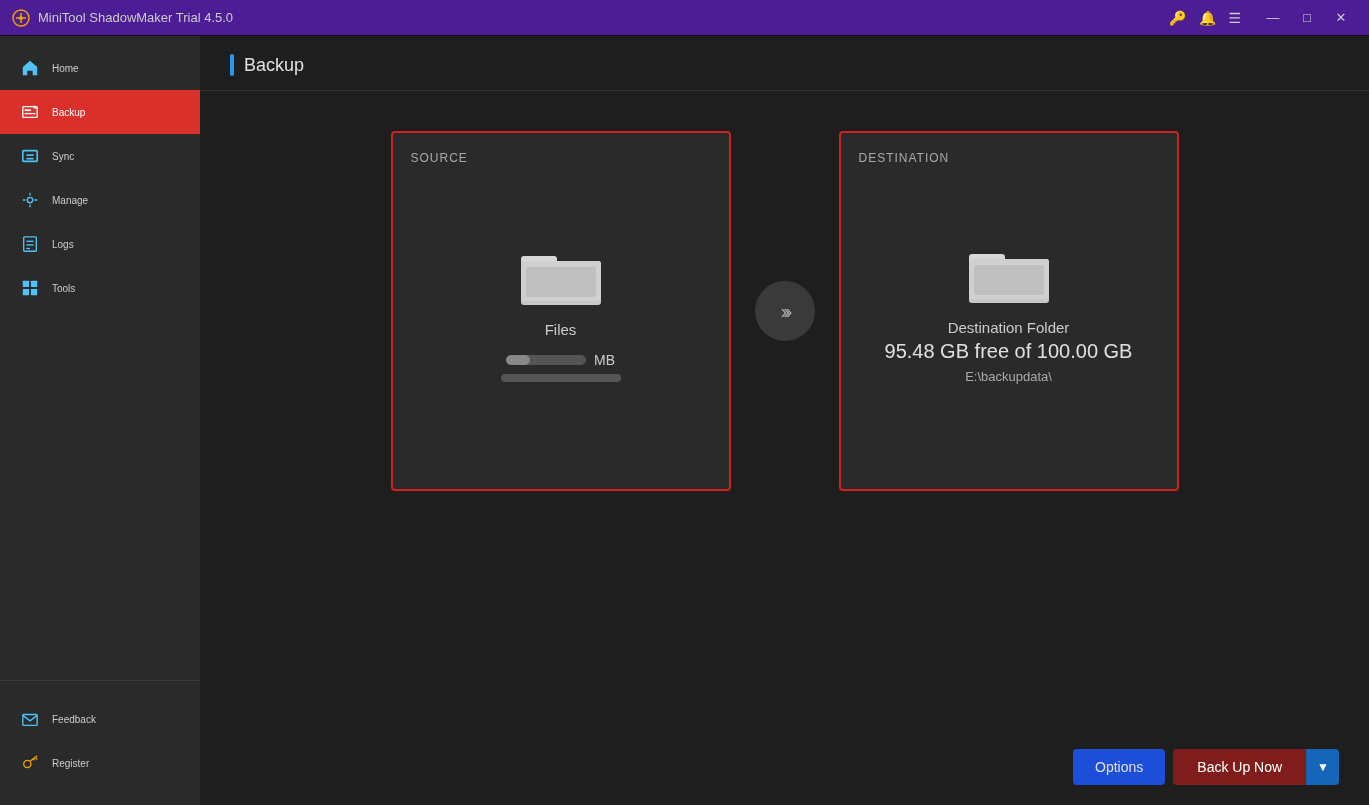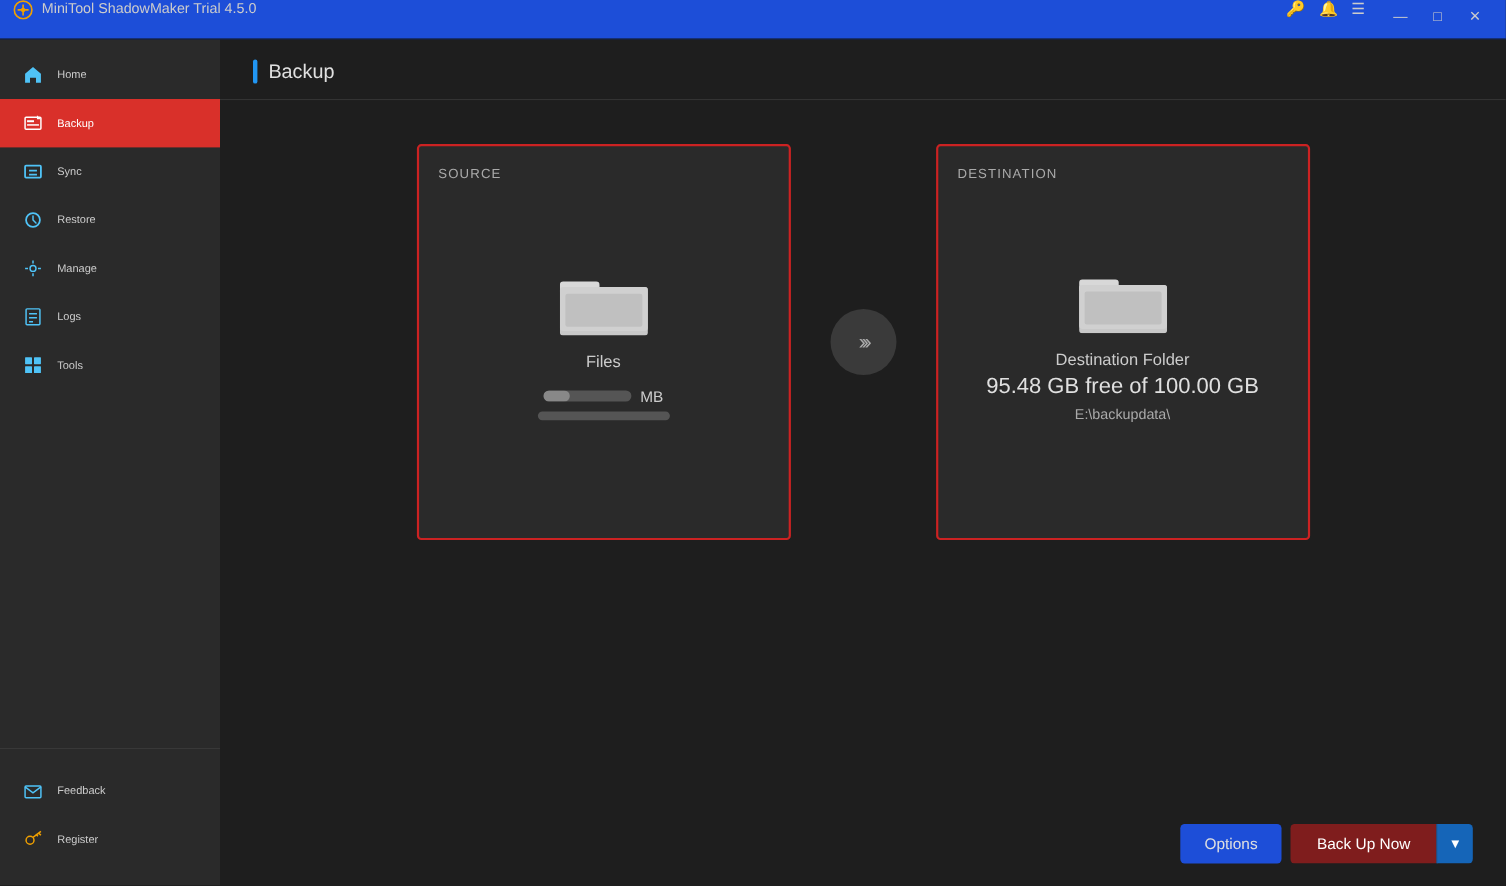--- a/index.html
+++ b/index.html
@@ -10,23 +10,23 @@
       font-family: 'Segoe UI', Arial, sans-serif;
       color: #e0e0e0;
       overflow: hidden;
       display: flex;
       flex-direction: column;
     }
 
     
     .title-bar {
       height: 36px;
-      background: #1d4ed8;
-      display: flex;
-      align-items: flex-start;
+      background: #4c1d95;
+      display: flex;
+      align-items: center;
       padding: 0 12px;
       flex-shrink: 0;
       border-bottom: 1px solid #111;
     }
     .title-bar-icon {
       width: 18px;
       height: 18px;
       margin-right: 8px;
       display: flex;
       align-items: center;
@@ -143,21 +143,21 @@
       display: flex;
       flex-direction: column;
       padding: 30px 30px 0 30px;
       position: relative;
     }
 
     
     .backup-cards {
       display: flex;
       align-items: center;
-      gap: 16px;
+      gap: 4px;
       justify-content: center;
       padding-top: 10px;
     }
 
     .backup-card {
       width: 340px;
       height: 360px;
       background: #2a2a2a;
       border: 2px solid #cc2222;
       border-radius: 4px;
@@ -364,29 +364,20 @@
         <div class="icon">
           <svg width="18" height="18" viewBox="0 0 20 20" fill="none" stroke="#4fc3f7" stroke-width="1.8">
             <rect x="2" y="4" width="16" height="12" rx="1"></rect>
             <line x1="6" y1="9" x2="14" y2="9"></line>
             <line x1="6" y1="13" x2="14" y2="13"></line>
           </svg>
         </div>
         <span>Sync</span>
       </div>
 
-      <div class="sidebar-item">
-        <div class="icon">
-          <svg width="18" height="18" viewBox="0 0 20 20" fill="#4fc3f7">
-            <circle cx="10" cy="10" r="7" fill="none" stroke="#4fc3f7" stroke-width="1.8"></circle>
-            <path d="M10 6 L10 10 L13 13" stroke="#4fc3f7" stroke-width="1.5" fill="none" stroke-linecap="round"></path>
-          </svg>
-        </div>
-        <span>Restore</span>
-      </div>
 
       <div class="sidebar-item">
         <div class="icon">
           <svg width="18" height="18" viewBox="0 0 20 20" fill="#4fc3f7">
             <circle cx="10" cy="10" r="3" fill="none" stroke="#4fc3f7" stroke-width="1.5"></circle>
             <path d="M10 2 L10 5 M10 15 L10 18 M2 10 L5 10 M15 10 L18 10" stroke="#4fc3f7" stroke-width="1.5"></path>
           </svg>
         </div>
         <span>Manage</span>
       </div>

